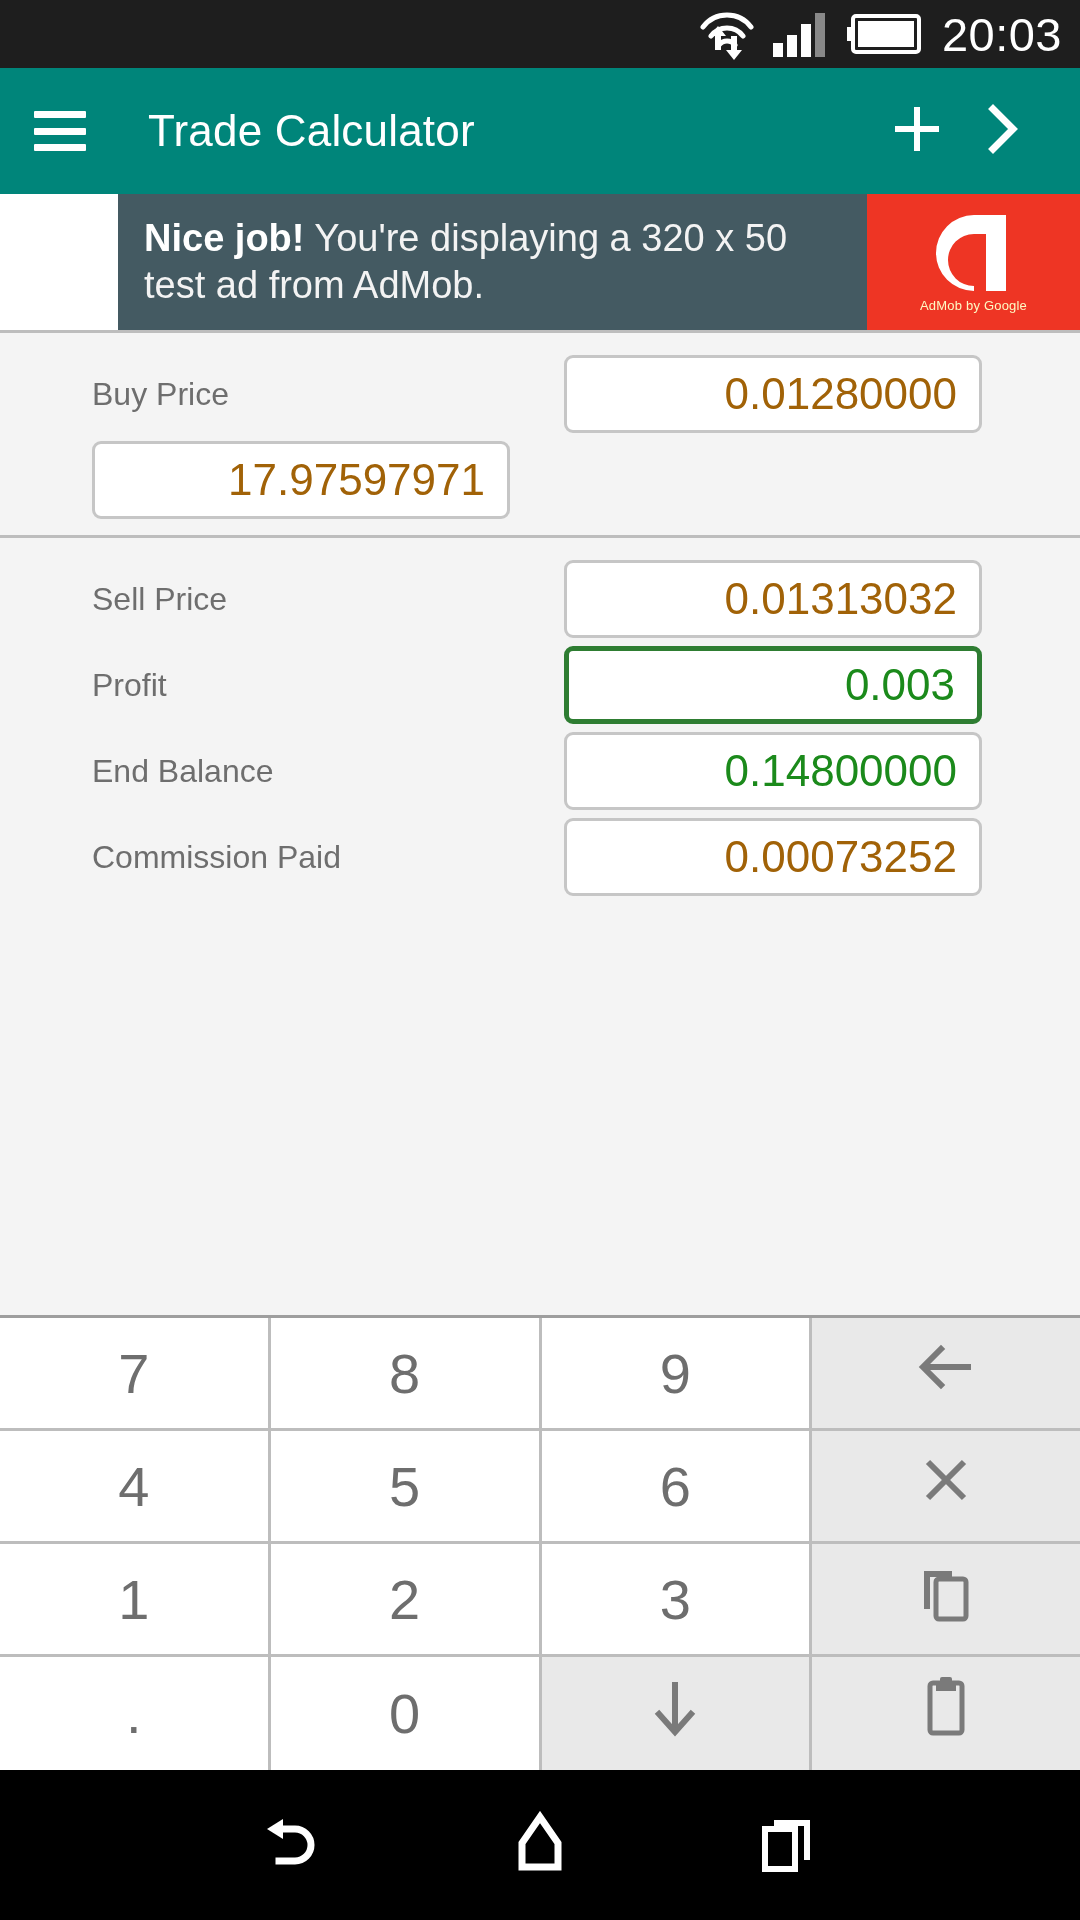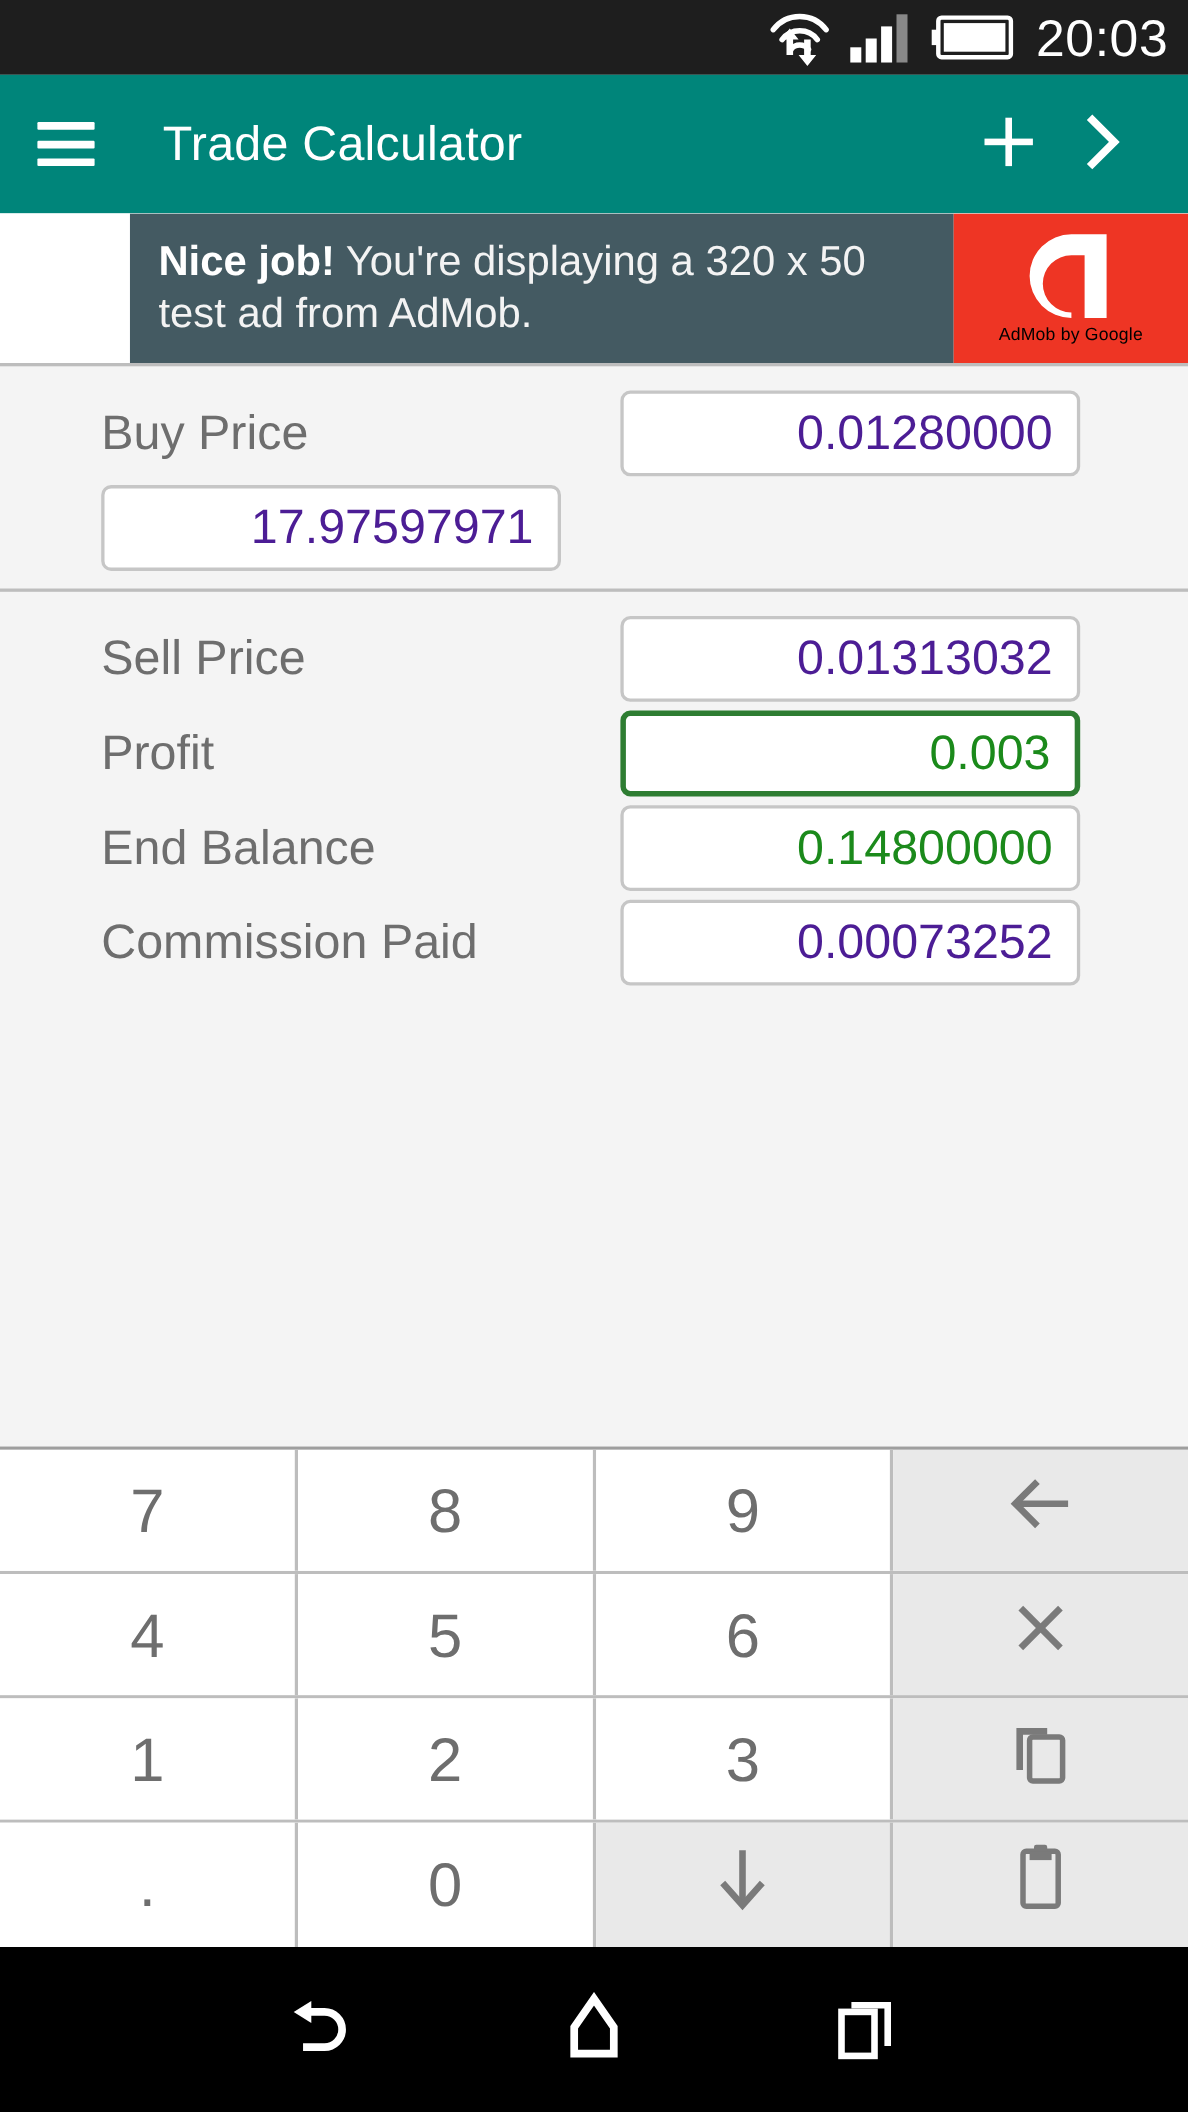--- a/index.html
+++ b/index.html
@@ -49,33 +49,33 @@
     flex:1 1 auto; background:#445a62; color:#f3f3f3;
     display:flex; align-items:center; padding:0 26px;
     font-size:38px; line-height:1.25;
   }
   .ad-text b { font-weight:700; color:#ffffff; }
   .ad-logo {
     flex:0 0 213px; background:#ee3524; position:relative;
     display:flex; flex-direction:column; align-items:center; justify-content:center;
   }
   .ad-logo-mark { width:92px; height:82px; position:relative; margin-bottom:4px; }
-  .ad-logo-cap { font-size:16px; color:#000000; letter-spacing:0.2px; }
+  .ad-logo-cap { font-size:13px; color:#fef9c3; letter-spacing:0.2px; }
 
   
   .content { flex:1 1 auto; background:#f4f4f4; display:flex; flex-direction:column; }
   .divider { height:3px; background:#bdbdbd; flex:0 0 3px; }
   .group { padding:18px 0 12px 0; }
   .row { display:flex; align-items:center; height:86px; padding:0 98px 0 92px; }
-  .row-label { flex:1 1 auto; font-size:44px; color:#6e6e6e; white-space:nowrap; }
+  .row-label { flex:1 1 auto; font-size:32px; color:#6e6e6e; white-space:nowrap; }
   .field {
     flex:0 0 418px; height:78px; background:#ffffff;
     border:3px solid #c6c6c6; border-radius:9px;
     display:flex; align-items:center; justify-content:flex-end;
-    padding-right:22px; font-size:44px; color:#4c1d95;
+    padding-right:22px; font-size:44px; color:#a16207;
   }
   .field.focused { border:5px solid #2e7d32;padding-left:36px; }
   .field.green { color:#1b8a1b; }
 
   
   .keypad { flex:0 0 auto; border-top:3px solid #9e9e9e; background:#ffffff; }
   .kp-row { display:flex; height:113px; border-bottom:3px solid #bdbdbd; }
   .kp-row:last-child { border-bottom:none; }
   .key {
     flex:1 1 0; display:flex; align-items:center; justify-content:center;

